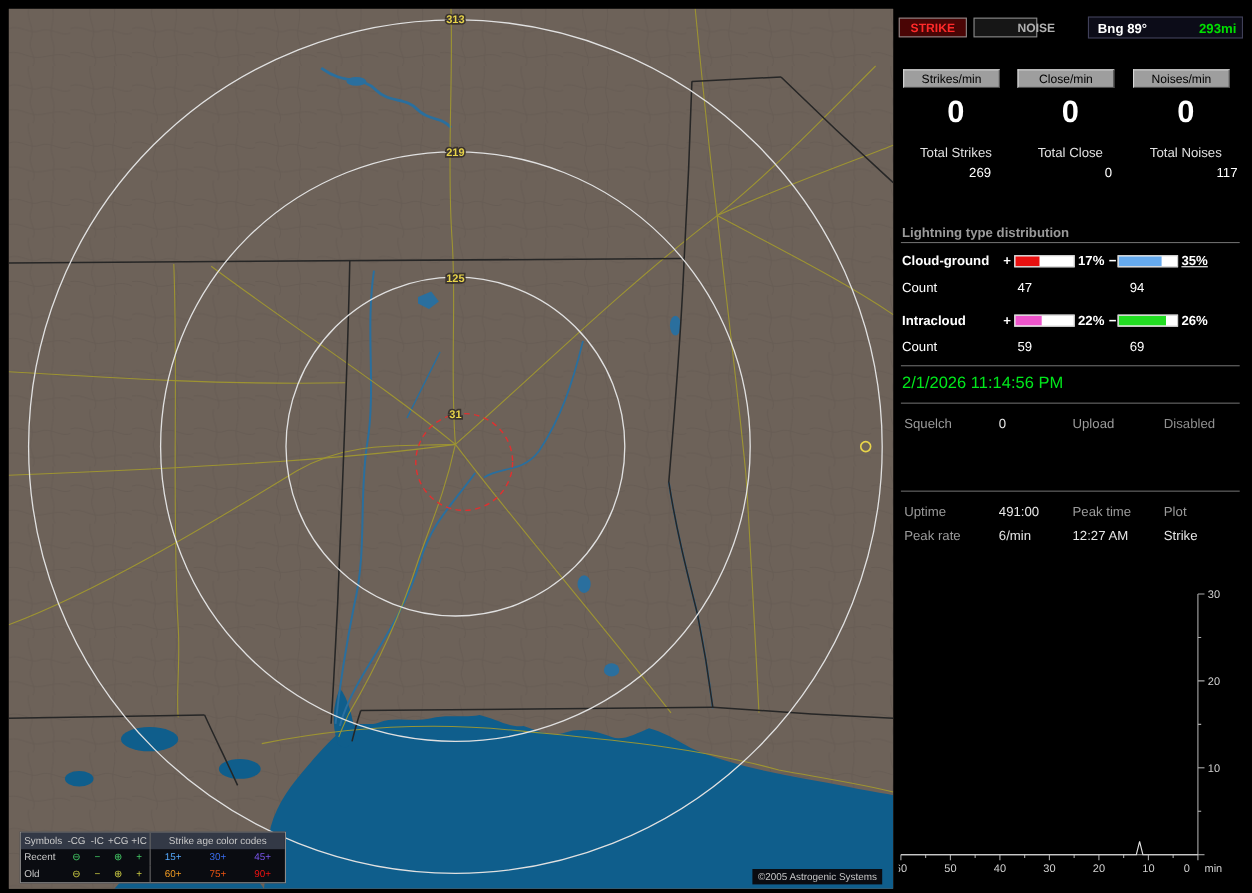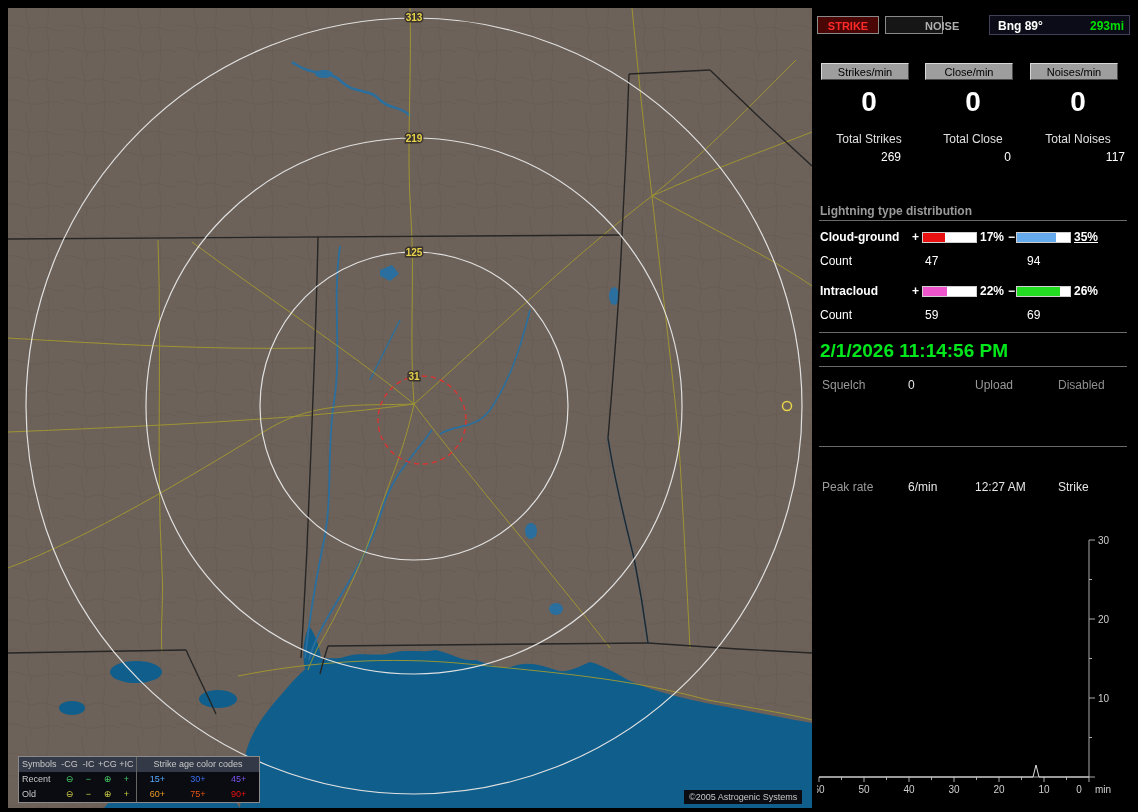--- a/index.html
+++ b/index.html
@@ -40,21 +40,21 @@
   .tot-val{position:absolute;top:142px;text-align:right;color:#fff;}
   .hr{position:absolute;left:2px;width:308px;height:1px;background:#6a6a6a;}
   .dist-title{position:absolute;left:3px;top:196px;color:#9a9a9a;font-weight:bold;}
   .drow{position:absolute;left:0;width:313px;height:16px;}
   .drow .dl{position:absolute;left:3px;font-weight:bold;color:#fff;}
   .drow .sign{position:absolute;color:#fff;font-weight:bold;}
   .bar{position:absolute;top:2px;width:55px;height:11px;background:#fff;border:1px solid #cfcfcf;box-sizing:border-box;overflow:hidden;}
   .bar-fill{display:block;height:100%;}
   .pct{position:absolute;font-weight:bold;color:#fff;}
   .cnt{position:absolute;color:#fff;}
-  .datetime{position:absolute;left:3px;top:332px;color:#00e81c;font-weight:bold;font-size:19px;}
+  .datetime{position:absolute;left:3px;top:332px;color:#00e81c;font-weight:normal;font-size:15px;}
   .row4{position:absolute;left:0;width:313px;height:18px;}
   .row4 span{position:absolute;white-space:nowrap;}
   .c1{left:5px;}  .c2{left:91px;}  .c3{left:158px;}  .c4{left:241px;}
   .lbl{color:#9a9a9a;}  .val{color:#e6e6e6;}
   .val-green{color:#00dd22;}  .val-dim{color:#8f8f8f;}
   .trend-svg{position:absolute;left:0;top:524px;}
   svg text{font-family:"Liberation Sans","DejaVu Sans",sans-serif;}
 </style>
 </head>
 <body>
@@ -260,20 +260,26 @@
 
     <div class="row4" style="top:370px;">
       <span class="c1 lbl">Squelch</span>
       <span class="c2 val">0</span>
       <span class="c3 lbl">Upload</span>
       <span class="c4 val-dim">Disabled</span>
     </div>
 
     <div class="hr" style="top:438px;"></div>
 
+    <div class="row4" style="top:450px;">
+      <span class="c1 lbl">Uptime</span>
+      <span class="c2 val">491:00</span>
+      <span class="c3 lbl">Peak time</span>
+      <span class="c4 lbl">Plot</span>
+    </div>
     <div class="row4" style="top:472px;">
       <span class="c1 lbl">Peak rate</span>
       <span class="c2 val">6/min</span>
       <span class="c3 val">12:27 AM</span>
       <span class="c4 val">Strike</span>
     </div>
 
 
     <svg class="trend-svg" viewBox="0 0 313 268" width="313" height="268">
       <g stroke="#aaaaaa" stroke-width="1">

